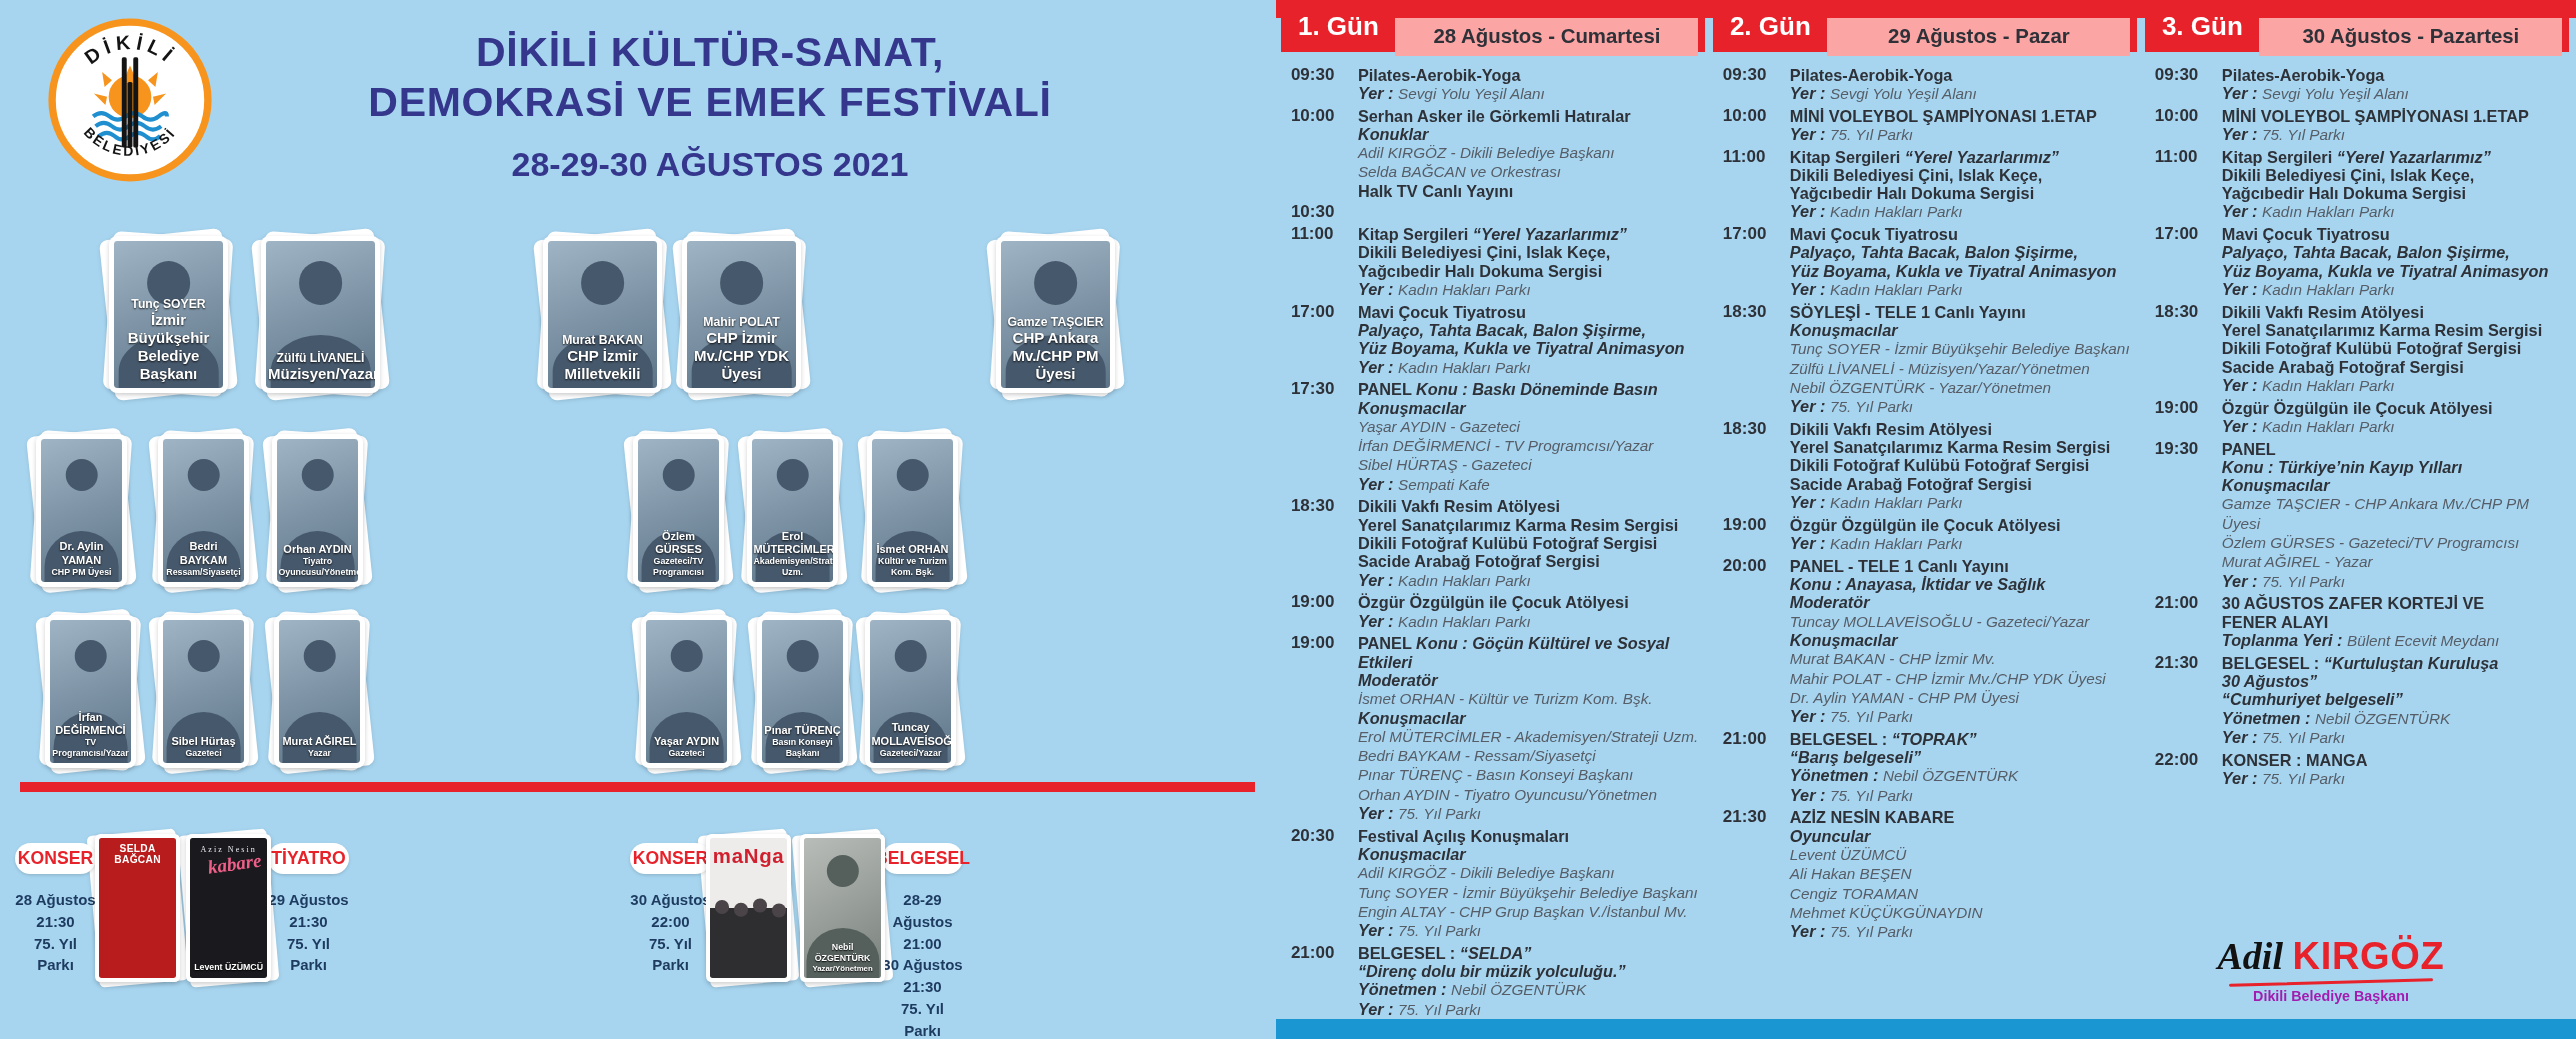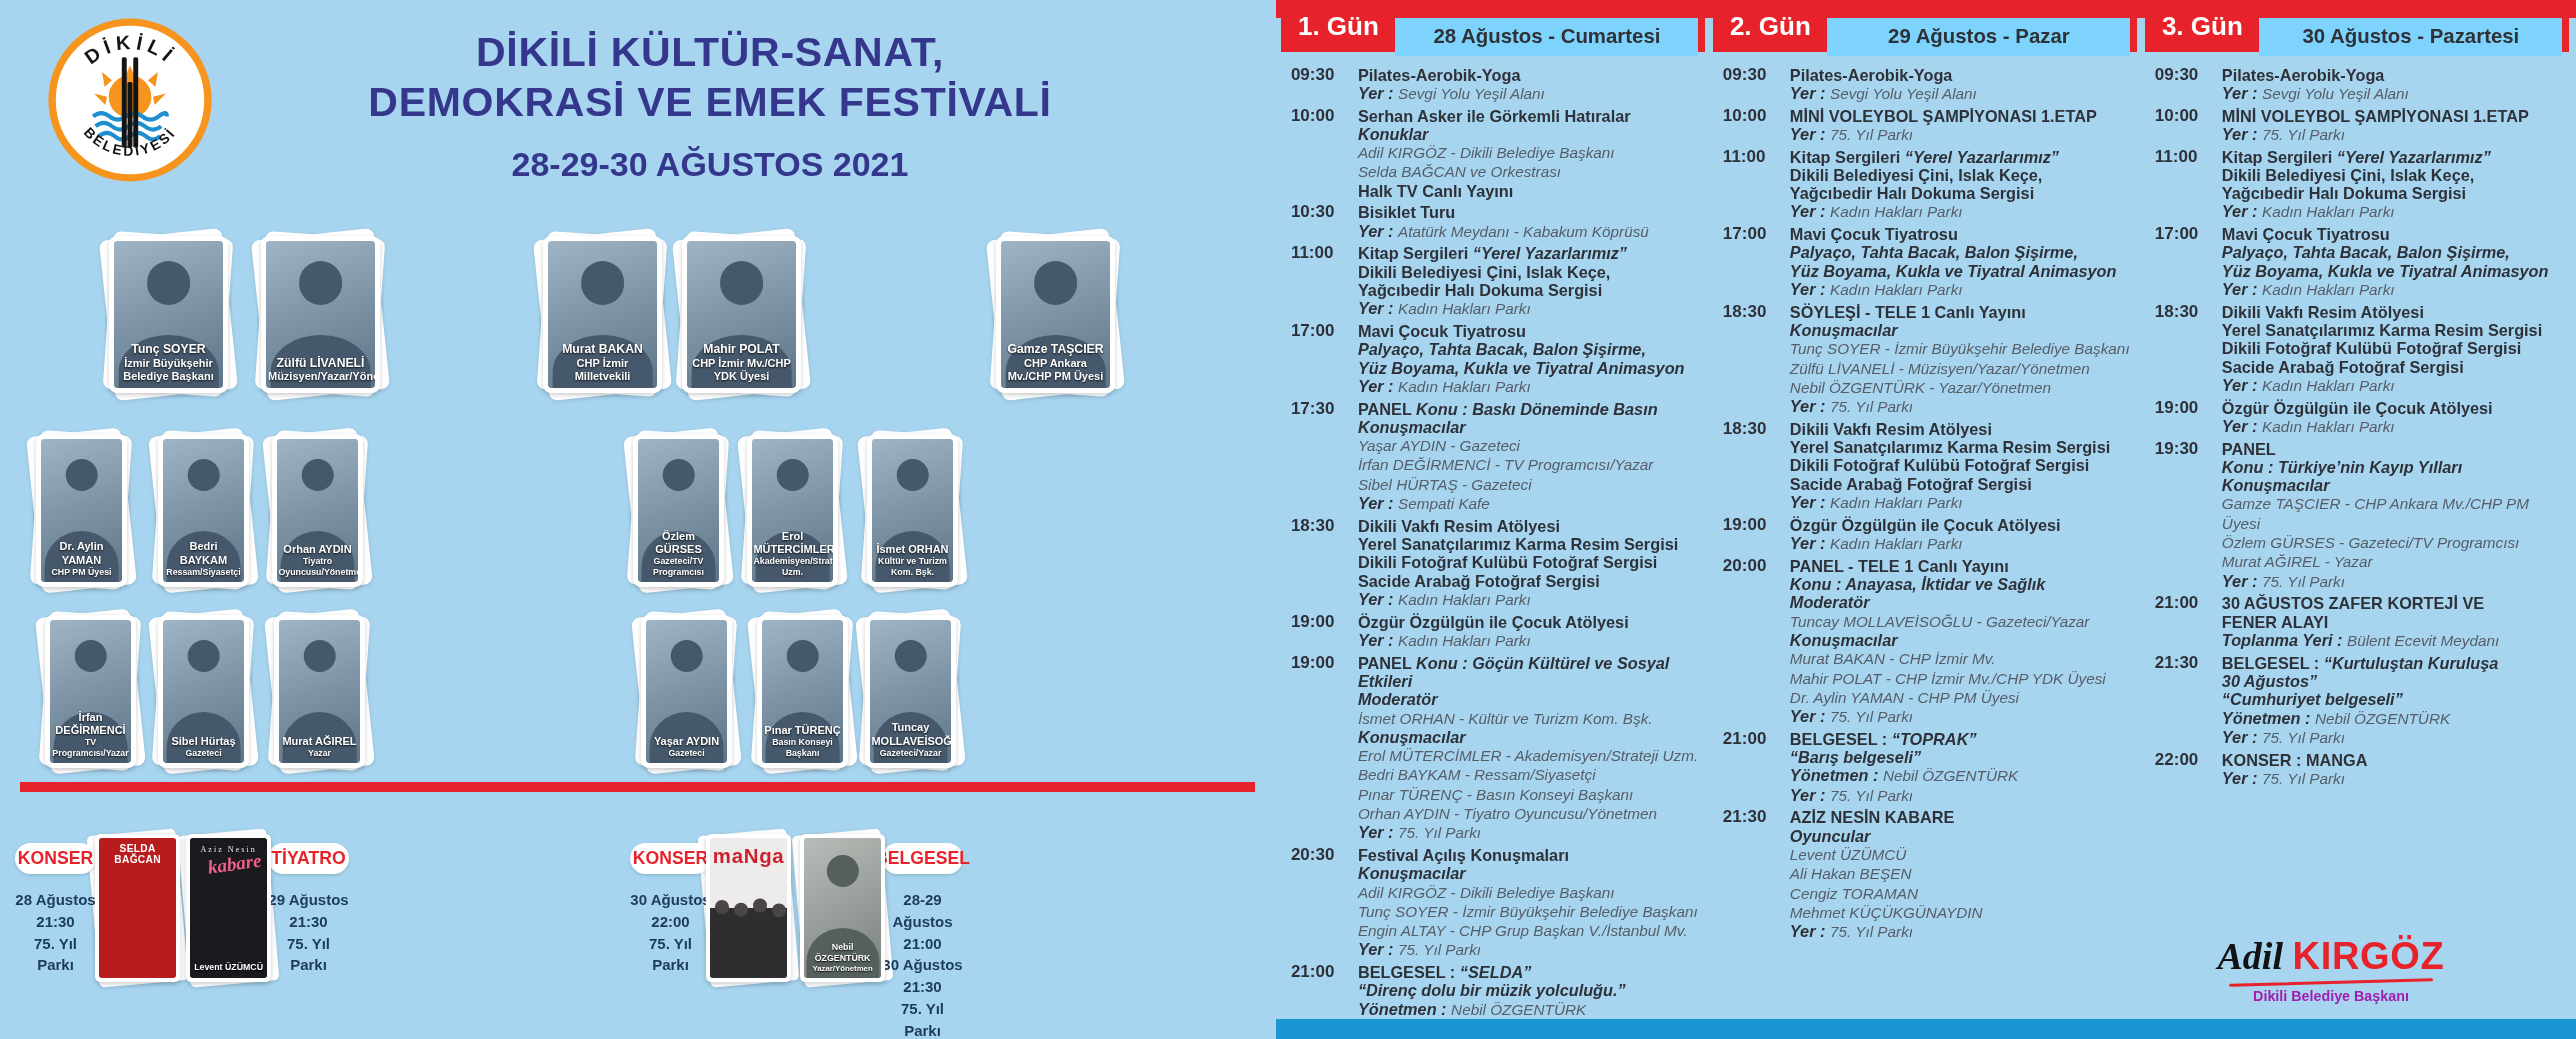--- a/index.html
+++ b/index.html
@@ -21,21 +21,21 @@
   
   .polaroid{position:absolute;background:#fff;border-radius:8.1px;padding:4.8px;box-shadow:0 2px 5.4px rgba(0,0,0,.18);}
   .polaroid::before{content:"";position:absolute;inset:-2px;background:#fff;border-radius:8.1px;transform:rotate(-6deg);z-index:-1;box-shadow:0 1.4px 4.1px rgba(0,0,0,.12);}
   .polaroid::after{content:"";position:absolute;inset:-0.7px;background:#fff;border-radius:8.1px;transform:rotate(4deg);z-index:-1;box-shadow:0 1.4px 4.1px rgba(0,0,0,.10);}
   .pimg{position:relative;width:100%;height:100%;border-radius:3.4px;overflow:hidden;background:linear-gradient(160deg,#9fb4c4,#5d7488);}
   .pimg .sil-head{position:absolute;top:14%;left:50%;transform:translateX(-50%);width:40%;aspect-ratio:1/1;border-radius:50%;background:#46586b;}
   .pimg .sil-body{position:absolute;bottom:-14%;left:50%;transform:translateX(-50%);width:92%;height:50%;border-radius:50% 50% 0 0;background:#46586b;}
   .pcap{position:absolute;left:2%;right:2%;bottom:4.8px;text-align:center;color:#fff;font-weight:700;text-shadow:0 0.7px 2px rgba(0,0,0,.85);z-index:3;line-height:1.2;}
   .pcap .nm{font-size:11px;}
   .pcap .rl{font-size:8.8px;}
-  .row-0 .pcap .nm{font-size:12.2px;} .row-0 .pcap .rl{font-size:11px;text-align:center;}
+  .row-0 .pcap .nm{font-size:12.2px;} .row-0 .pcap .rl{font-size:15px;text-align:center;}
 
   .red-divider{position:absolute;left:20.4px;top:782px;width:1235px;height:10.2px;background:var(--red);}
 
   
   .evt{position:absolute;width:81px;}
   .pill{width:100%;height:31px;background:#fff;border-radius:15.6px;color:var(--red);font-weight:800;font-size:17.6px;display:flex;align-items:center;justify-content:center;box-shadow:0 1.4px 3.4px rgba(0,0,0,.15);}
   .edates{margin-top:15px;text-align:center;font-weight:800;font-size:15px;color:var(--datecol);line-height:1.45;}
   .epolaroid{position:absolute;background:#fff;border-radius:5.4px;padding:4.1px;box-shadow:0 2px 5.4px rgba(0,0,0,.2);}
   .epolaroid::before{content:"";position:absolute;inset:-2px;background:#fff;border-radius:5.4px;transform:rotate(-5deg);z-index:-1;box-shadow:0 1.4px 4.1px rgba(0,0,0,.12);}
   .epimg{position:relative;width:77px;height:140px;border-radius:2.7px;overflow:hidden;}
@@ -54,21 +54,21 @@
   .ep-nebil .sil-body{position:absolute;bottom:-12%;left:50%;transform:translateX(-50%);width:95%;height:48%;border-radius:50% 50% 0 0;background:#55605c;}
   .ep-nebil .ep-bottom .rl{font-weight:700;font-size:7.8px;}
 
   
   .right-panel{position:absolute;left:1276px;top:0;width:1300px;height:1039px;}
   .rp-topstrip{position:absolute;left:0;top:0;width:100%;height:17.6px;background:var(--red);}
   .rp-cols{position:absolute;left:0;top:0;width:100%;bottom:20.4px;display:flex;gap:8.1px;padding:0 6.8px 0 5.4px;}
   .col{flex:1;position:relative;min-width:0;}
   .col-header{display:flex;height:52px;background:var(--red);}
   .day-label{width:114px;display:flex;align-items:center;justify-content:center;color:#fff;font-weight:800;font-size:26px;flex:none;}
-  .date-box{flex:1;background:#7dd3fc;margin:17.6px 6.8px -4.1px 0;display:flex;align-items:center;justify-content:center;font-weight:800;font-size:20.4px;color:var(--dark);}
+  .date-box{flex:1;background:#fca5a5;margin:17.6px 6.8px -4.1px 0;display:flex;align-items:center;justify-content:center;font-weight:800;font-size:20.4px;color:var(--dark);}
   .items{padding:13.6px 0 0 9.5px;}
   .item{display:flex;margin-bottom:3.4px;}
   .time{width:67px;flex:none;font-weight:800;font-size:17px;color:var(--dark);line-height:18.3px;}
   .lines{flex:1;min-width:0;}
   .ln{font-size:16.3px;line-height:18.3px;color:var(--dark);}
   .s-b{font-weight:800;}
   .s-bi{font-weight:800;font-style:italic;}
   .s-yb{font-weight:800;font-style:italic;}
   .s-i{font-style:italic;font-weight:400;color:var(--gray);font-size:15.3px;}
   .rp-bottomstrip{position:absolute;left:0;bottom:0;width:100%;height:20.4px;background:var(--strip);}
@@ -386,24 +386,20 @@
               <div class="lines">
                 <div class="ln"><span class="s-b">Serhan Asker ile Görkemli Hatıralar</span></div>
                 <div class="ln"><span class="s-bi">Konuklar</span></div>
                 <div class="ln"><span class="s-i">Adil KIRGÖZ - Dikili Belediye Başkanı</span></div>
                 <div class="ln"><span class="s-i">Selda BAĞCAN ve Orkestrası</span></div>
                 <div class="ln"><span class="s-b">Halk TV Canlı Yayını</span></div>
               </div>
             </div>
             <div class="item">
               <div class="time">10:30</div>
-              <div class="lines">
-                <div class="ln"><span class="s-b">Bisiklet Turu</span></div>
-                <div class="ln"><span class="s-yb">Yer : </span><span class="s-i">Atatürk Meydanı - Kabakum Köprüsü</span></div>
-              </div>
             </div>
             <div class="item">
               <div class="time">11:00</div>
               <div class="lines">
                 <div class="ln"><span class="s-b">Kitap Sergileri </span><span class="s-bi">“Yerel Yazarlarımız”</span></div>
                 <div class="ln"><span class="s-b">Dikili Belediyesi Çini, Islak Keçe,</span></div>
                 <div class="ln"><span class="s-b">Yağcıbedir Halı Dokuma Sergisi</span></div>
                 <div class="ln"><span class="s-yb">Yer : </span><span class="s-i">Kadın Hakları Parkı</span></div>
               </div>
             </div>

